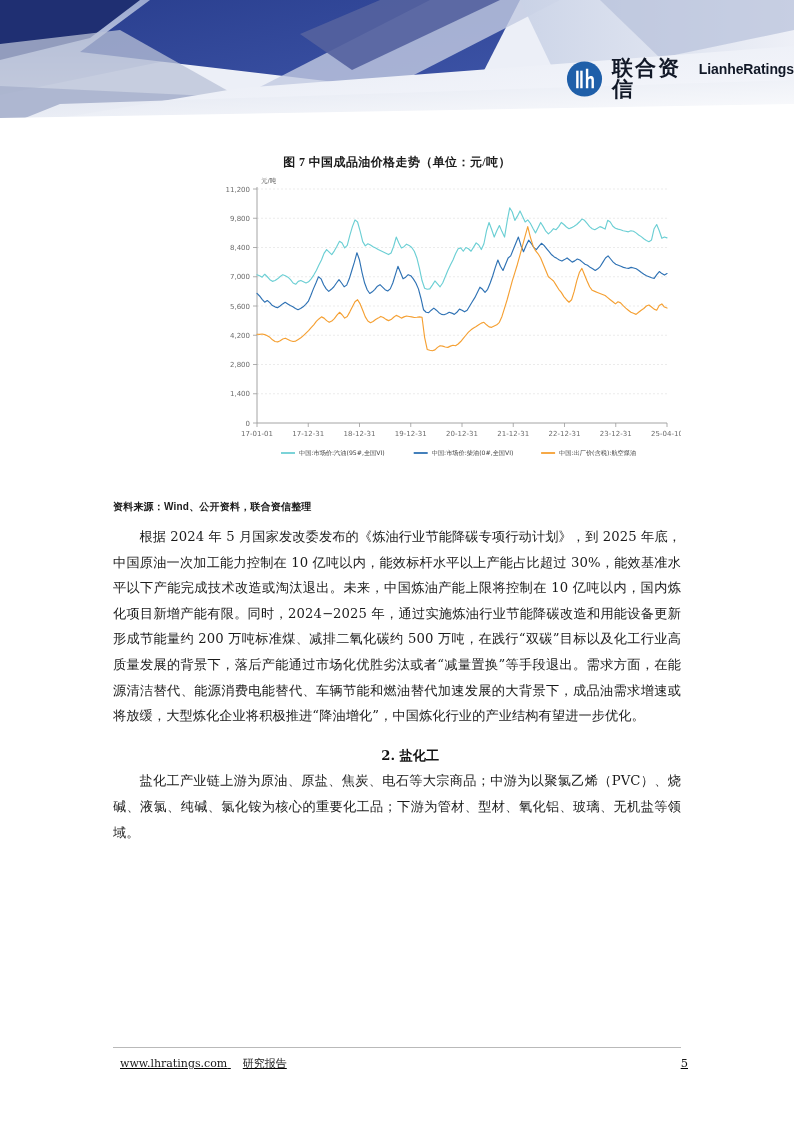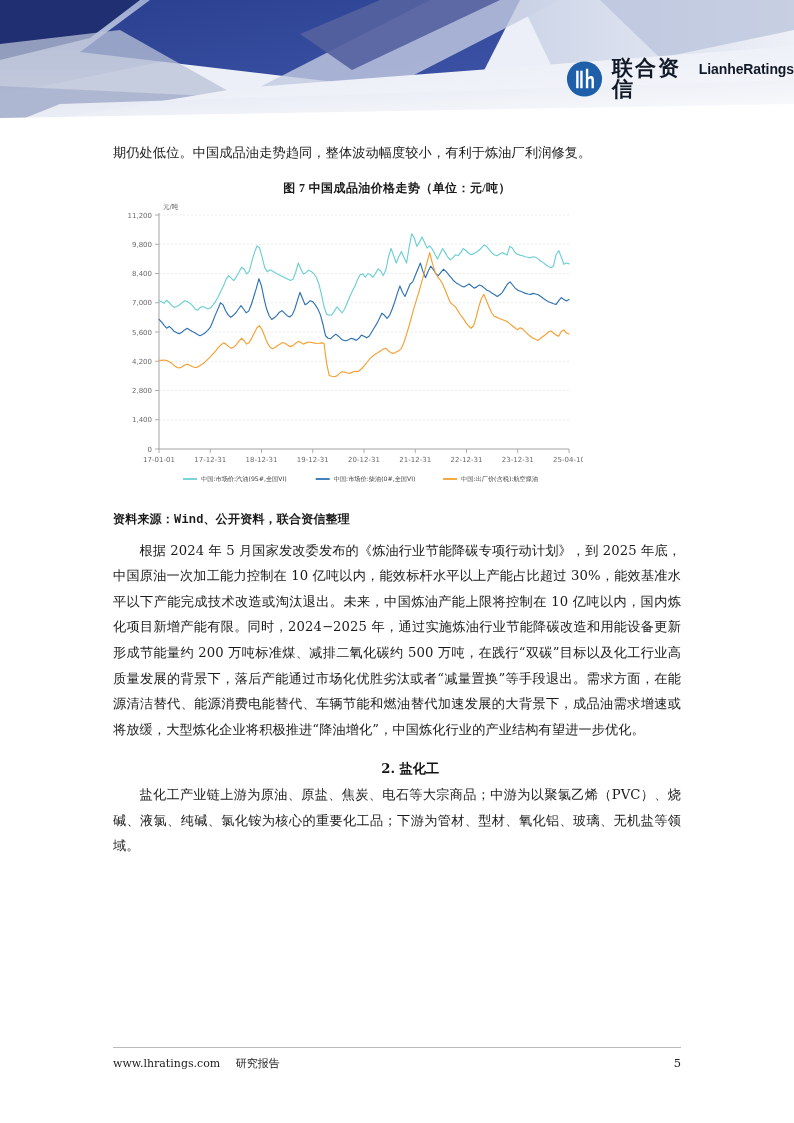--- a/index.html
+++ b/index.html
@@ -70,38 +70,38 @@
   
   .figure{ margin:14px 0 0 0; }
   .fig-title{
     text-align:center;
     font-family:Liberation Serif, serif;
     font-weight:bold;
     font-size:12px;
     color:#1a1a1a;
     letter-spacing:0.4px;
   }
-  .chart-wrap{ display:flex; justify-content:flex-start; }
+  .chart-wrap{ display:flex; justify-content:flex-end; }
   .fig-source{
-    margin-top:4px;
-    font-family:Liberation Mono, monospace;
+    margin-top:19px;
+    font-family:Liberation Sans, sans-serif;
     font-weight:bold;
-    font-size:12px;
+    font-size:10px;
     color:#1a1a1a;
     letter-spacing:0.2px;
   }
 
   
   .footer-rule{
     position:absolute; left:113px; top:1047px; width:568px;
     border-top:1px solid #b9b9b9;
   }
   .footer{
-    position:absolute; left:113px; top:1056px; width:568px;
-    display:flex; align-items:flex-start; justify-content:space-between;
+    position:absolute; left:120px; top:1056px; width:568px;
+    display:flex; align-items:flex-start; justify-content:space-between;text-decoration:underline;
   }
   .footer-left{
     font-family:"DejaVu Serif", serif;
     font-size:11px; color:#1a1a1a;
   }
   .footer-left .site{ letter-spacing:0px; }
   .footer-left .rep{ margin-left:12px; }
   .footer-page{
     font-family:"DejaVu Serif", serif;
     font-size:11.5px; color:#1a1a1a;
@@ -163,21 +163,20 @@
     <path d="M21.5 9 L24.1 9 L24.1 18.2 C25.3 16.9 27.0 16.3 28.4 17.0 C29.8 17.7 30.2 19.2 30.2 20.8 L30.2 30 L27.6 30 L27.6 21.4 C27.6 20.2 27.2 19.4 26.2 19.4 C25.1 19.4 24.1 20.4 24.1 21.9 L24.1 30 L21.5 30 Z" fill="#ffffff"></path>
   </svg>
   <div class="logo-text">
     <div class="logo-cn">联合资信</div>
     <div class="logo-en">LianheRatings</div>
   </div>
 </div>
 
 <div class="content">
 
-  <p class="body-text">期仍处低位。中国成品油走势趋同，整体波动幅度较小，有利于炼油厂利润修复。</p>
 
   <div class="figure">
     <div class="fig-title">图 7   中国成品油价格走势（单位：元/吨）</div>
 
     <div class="chart-wrap">
       <svg id="chart" width="470" height="310" viewBox="0 0 470 310">
           <text x="50" y="12" class="ax-unit">元/吨</text>
           <line x1="42" y1="252" x2="46" y2="252" stroke="#9a9a9a" stroke-width="0.8"></line>
           <text x="39" y="254.6" class="ax-label" text-anchor="end">0</text>
           <line x1="46" y1="222.75" x2="456" y2="222.75" stroke="#e3e3e3" stroke-width="0.7" stroke-dasharray="2,2"></line>

